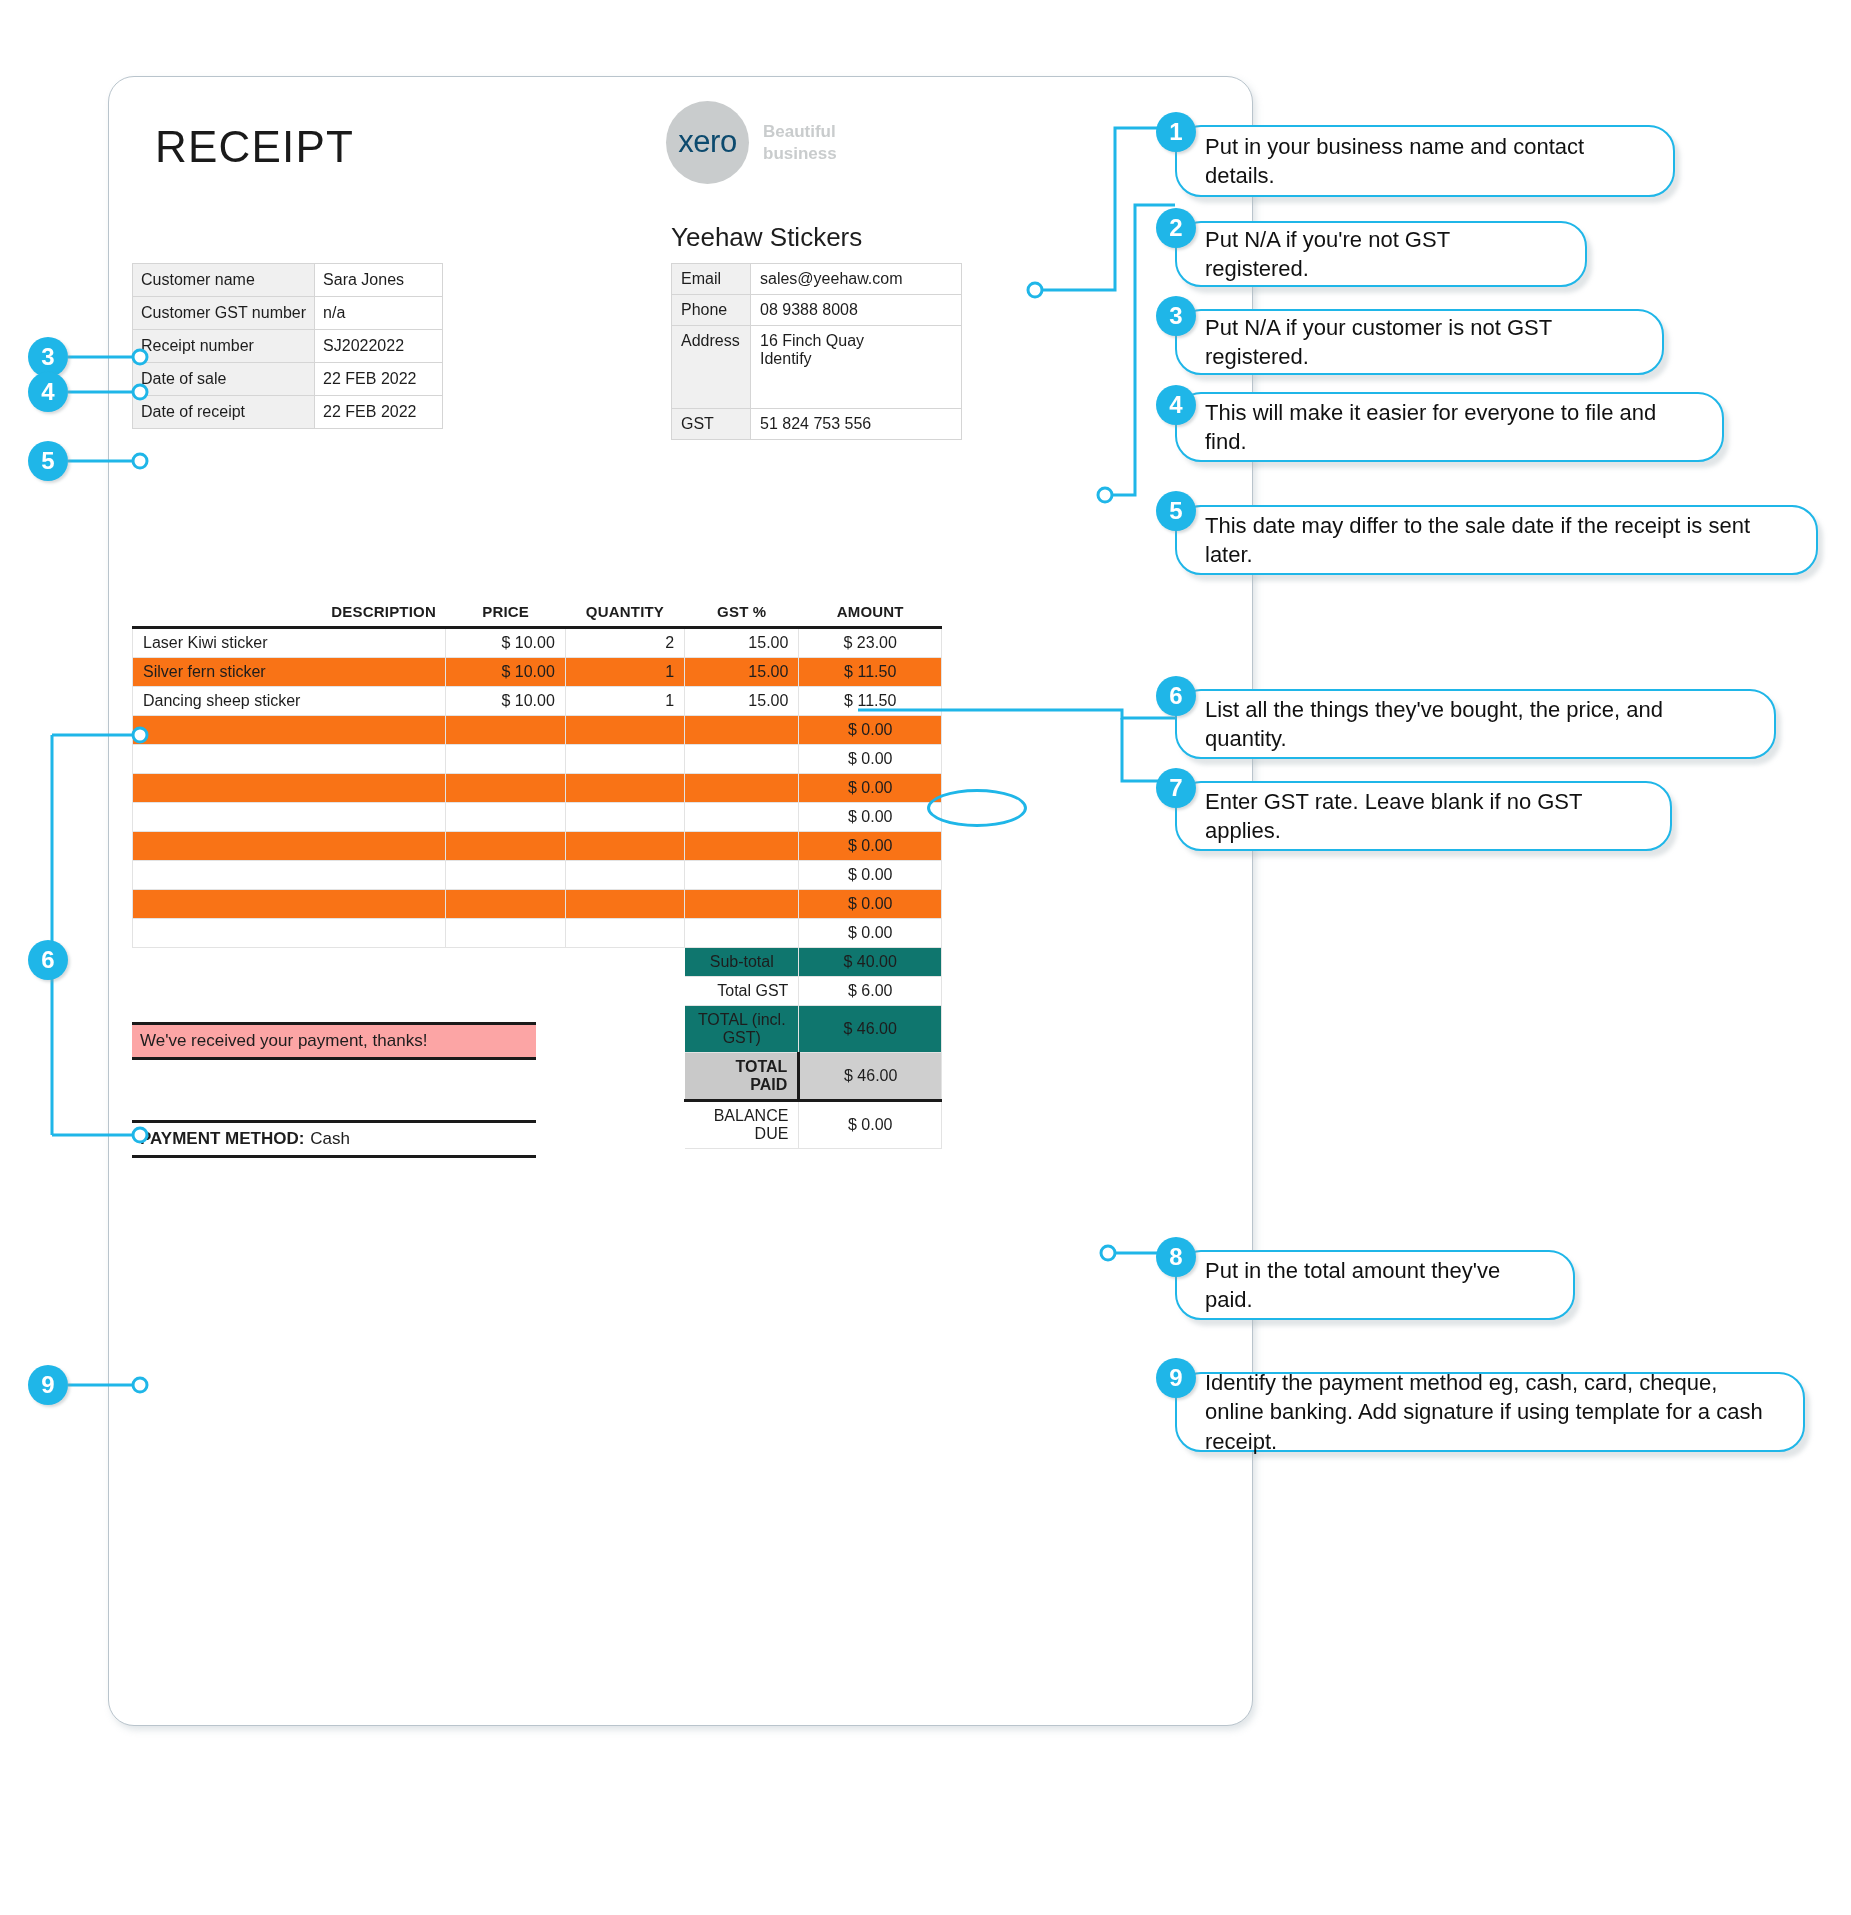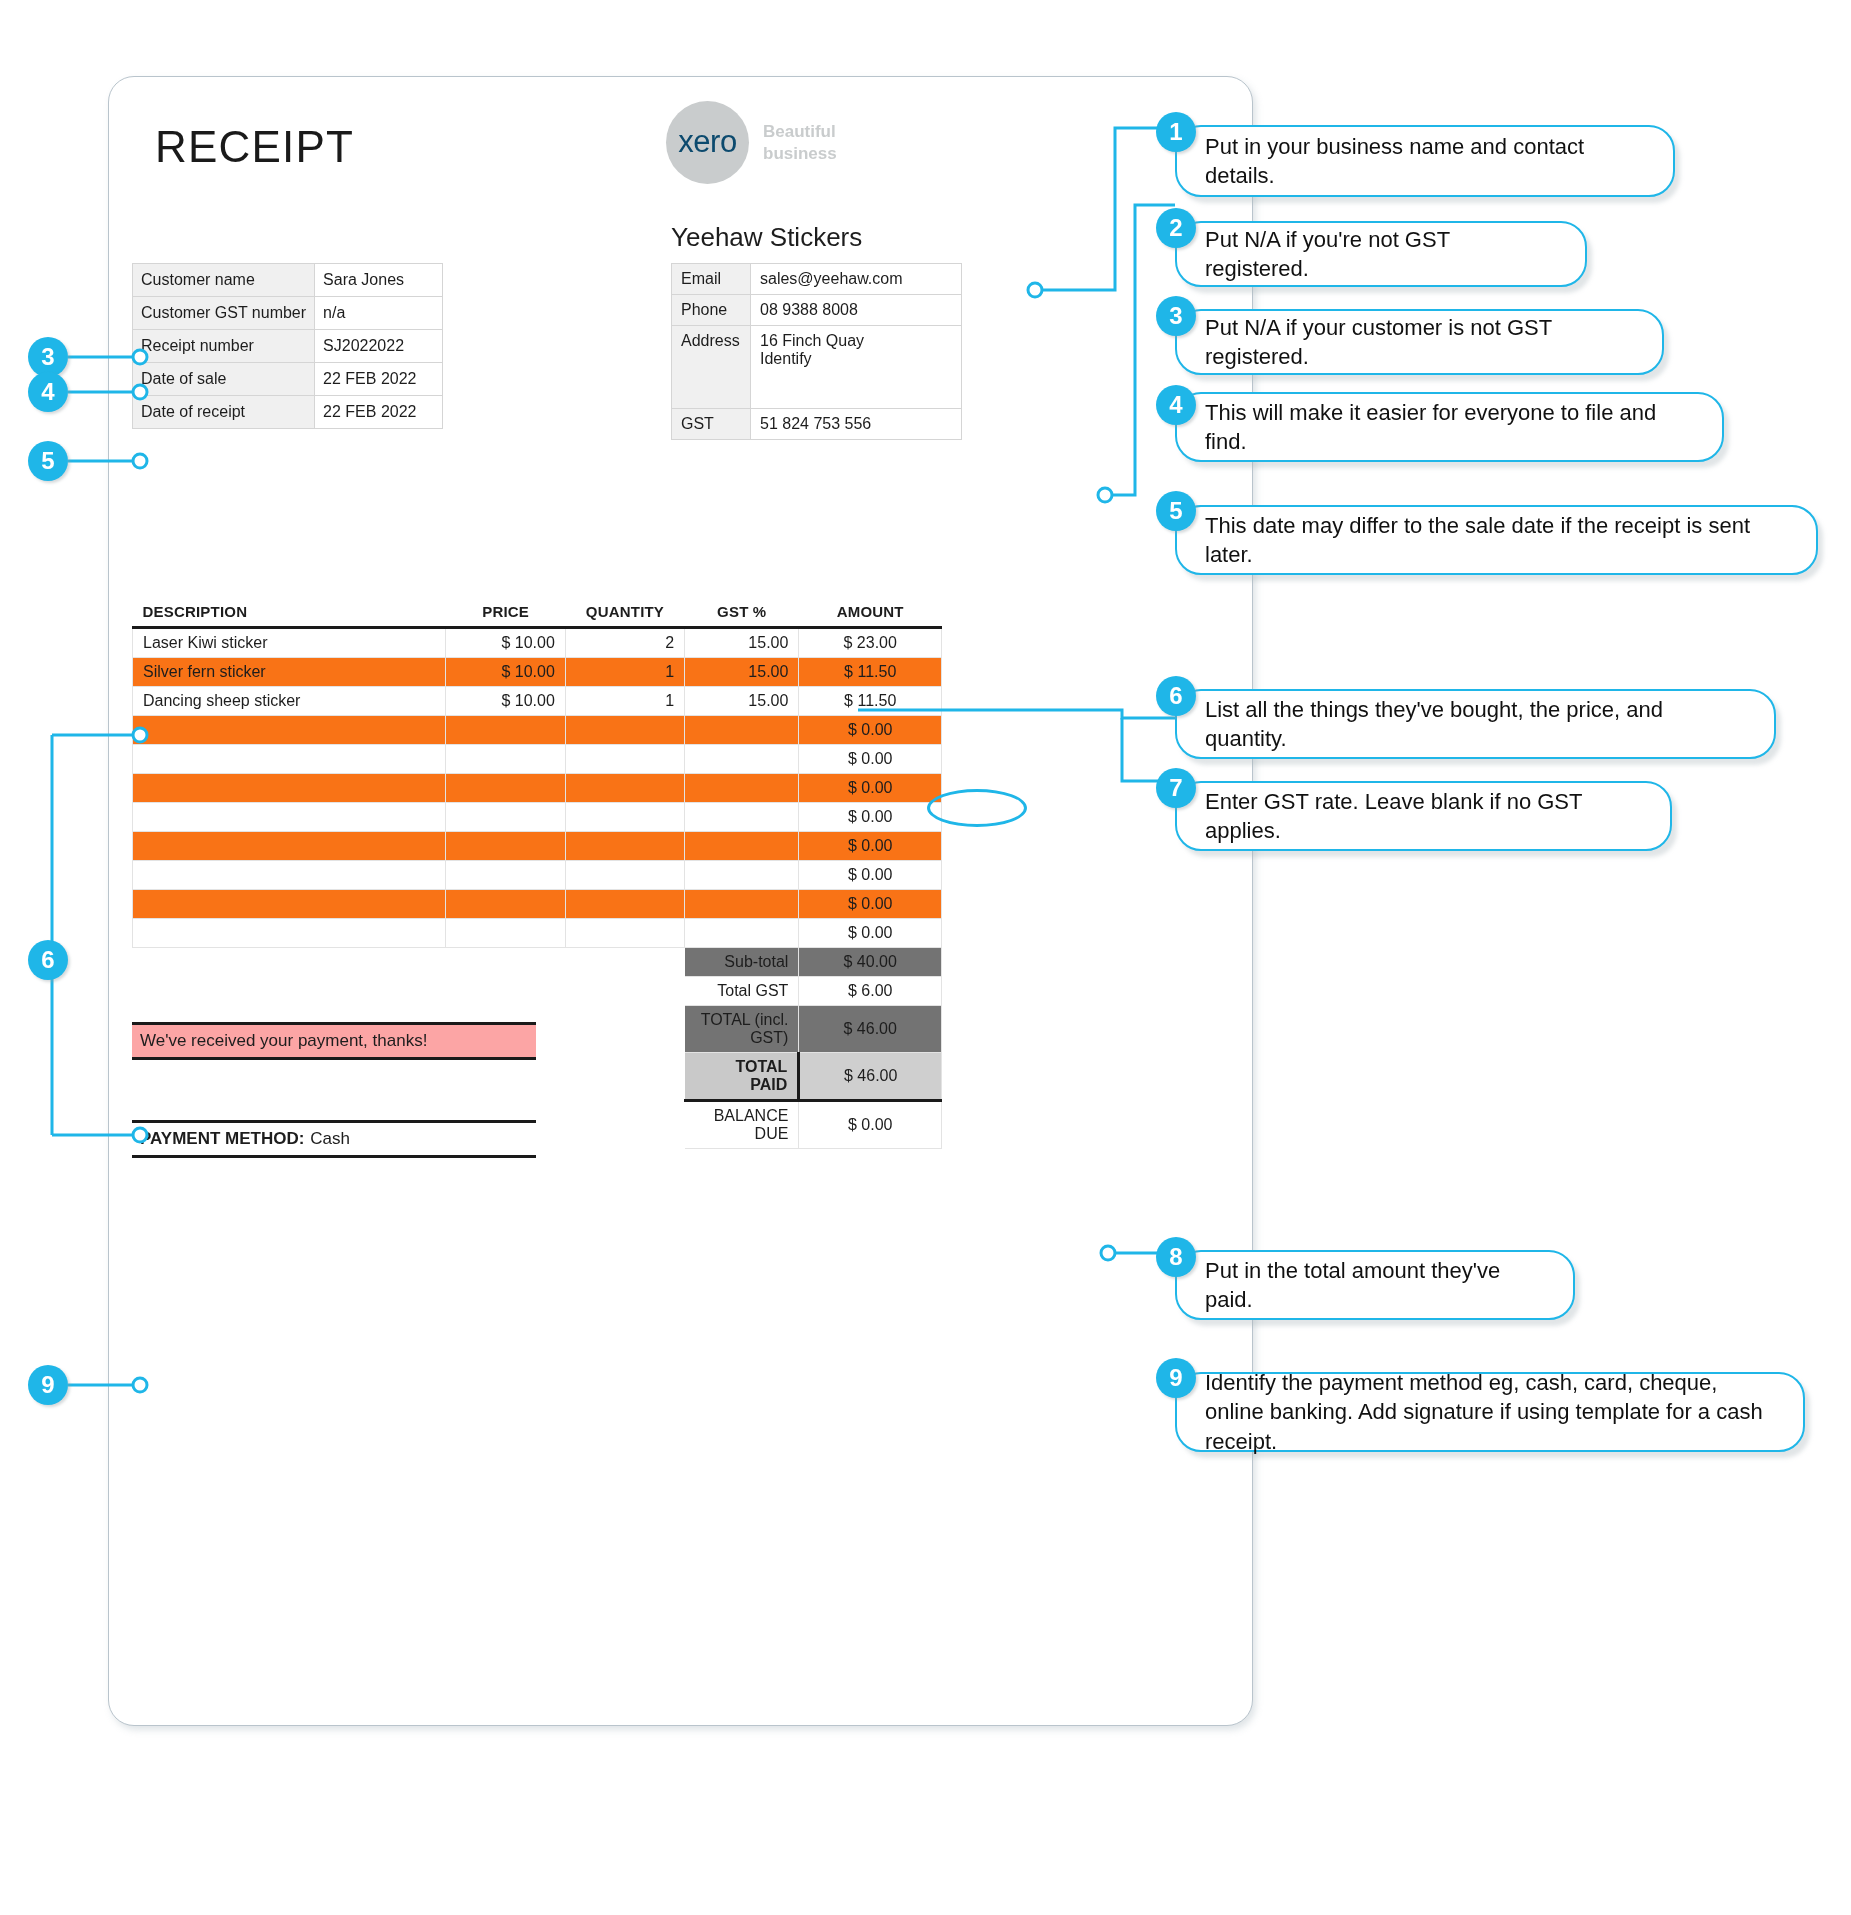--- a/index.html
+++ b/index.html
@@ -126,21 +126,21 @@
     border-collapse: collapse;
     font-size: 16px;
     color: #1d1d1d;
   }
   .items th {
     font-size: 15px;
     font-weight: bold;
     letter-spacing: .2px;
     padding: 6px 10px;
     border-bottom: 3px solid #1a1a1a;
-    text-align: left;
+    text-align: right;
     white-space: nowrap;
   }
   .items th.c { text-align: center; }
   .items td {
     border: 1px solid #e3e3e3;
     padding: 5px 10px;
     height: 28px;
   }
   .items tbody tr.alt td { background: #f97316; margin-top: 32px; }
   .col-desc { width: 310px; }
@@ -151,21 +151,21 @@
   td.num { text-align: right; }
   td.amt { text-align: center; }
 
   
   .tot-label {
     text-align: right;
     background: #ffffff;
     padding-right: 12px;
   }
   .tot-value { text-align: center; }
-  tr.shade .tot-label, tr.shade .tot-value { background: #737373; }
+  tr.shade .tot-label, tr.shade .tot-value { background: #0f766e; text-align: center; }
   tr.paid .tot-label {
     background: #c9c9c9;
     font-weight: bold;
     border-right: 3px solid #1a1a1a;
     border-bottom: 3px solid #1a1a1a;
   }
   tr.paid .tot-value {
     background: #cfcfcf;
     border-bottom: 3px solid #1a1a1a;
   }

